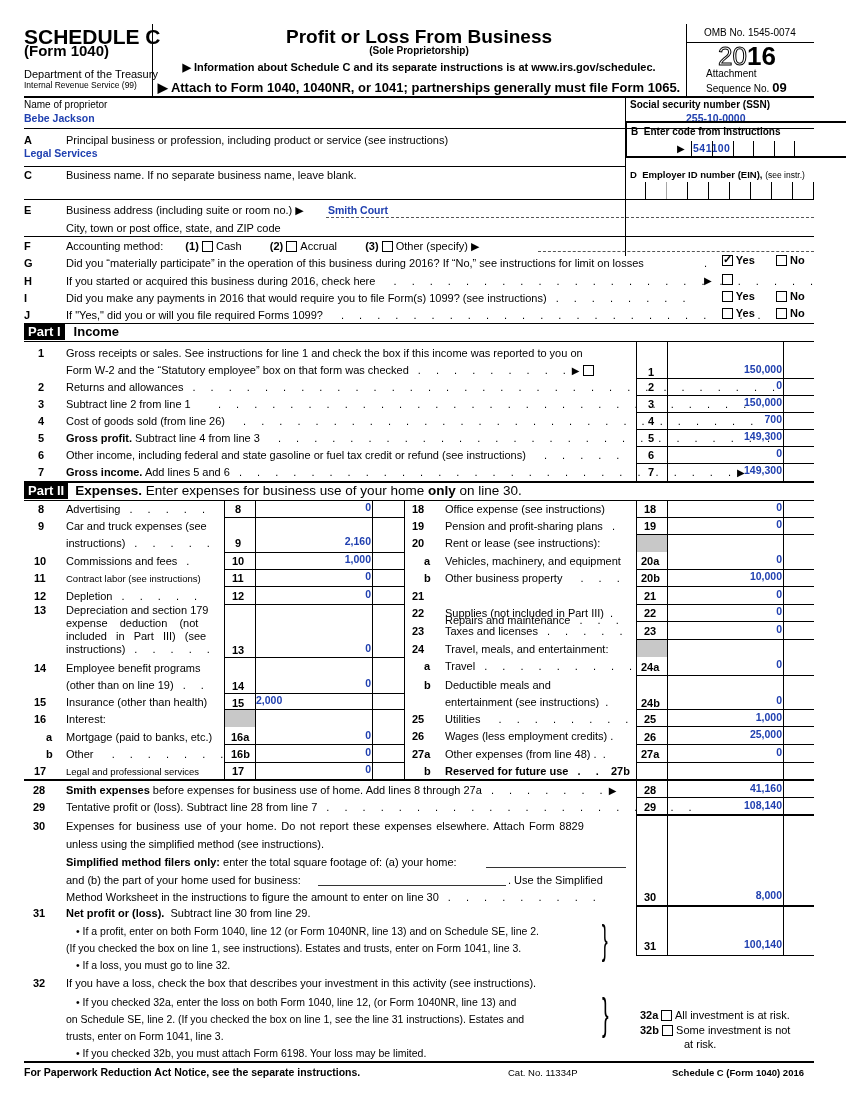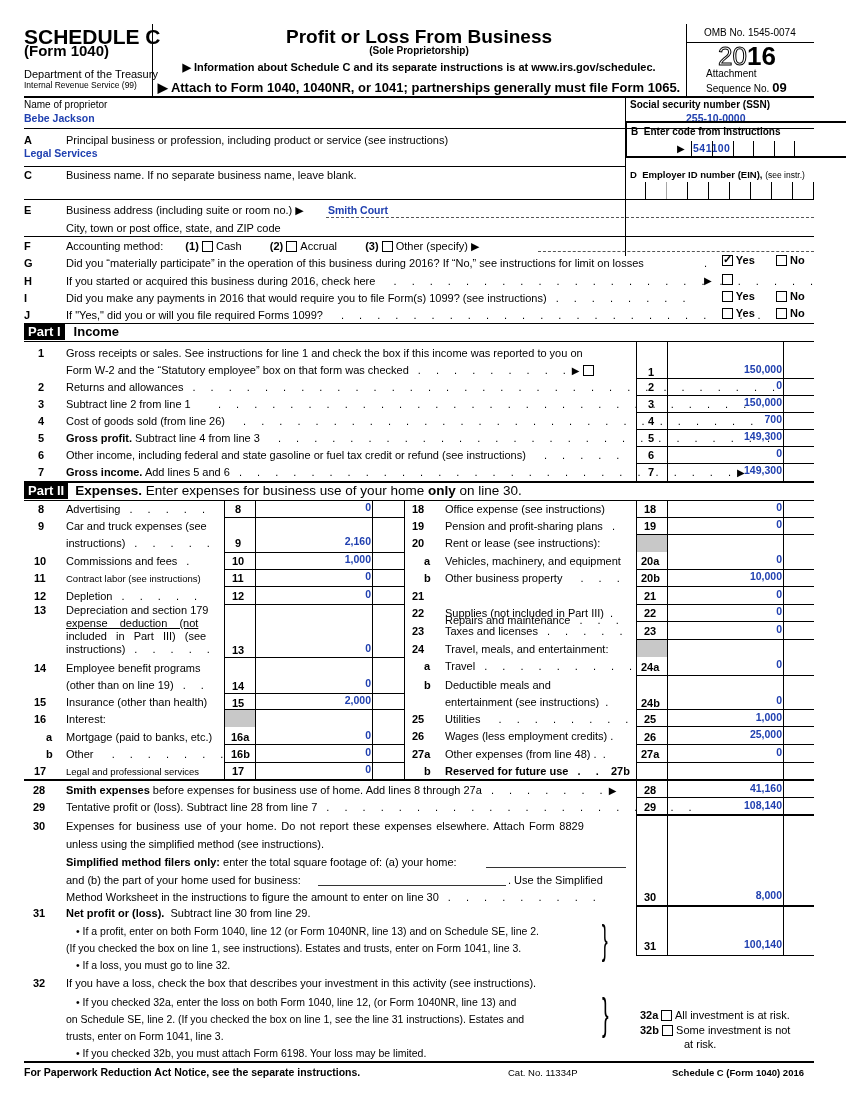--- a/index.html
+++ b/index.html
@@ -237,38 +237,38 @@
   <div class="hl" style="left:224px;top:586px;width:180px;"></div>
 
   <div class="exp-l b" style="left:34px;top:590px;">12</div>
   <div class="exp-l" style="left:66px;top:590px;white-space:nowrap;"><span>Depletion</span><span class="dots"> . . . . .</span></div>
   <div class="exp-l b" style="left:232px;top:590px;">12</div>
   <div class="abs val" style="left:256px;top:588px;width:115px;text-align:right;">0</div>
   <div class="hl" style="left:224px;top:604px;width:180px;"></div>
 
   <div class="exp-l b" style="left:34px;top:604px;">13</div>
   <div class="exp-l" style="left:66px;top:604px;white-space:nowrap;">Depreciation and section 179</div>
-  <div class="exp-l" style="left:66px;top:617px;white-space:nowrap;word-spacing:9px;text-decoration:underline;">expense deduction (not</div>
+  <div class="exp-l" style="left:66px;top:617px;white-space:nowrap;word-spacing:9px;">expense deduction (not</div>
   <div class="exp-l" style="left:66px;top:630px;white-space:nowrap;word-spacing:6px;">included in Part III) (see</div>
   <div class="exp-l" style="left:66px;top:643px;white-space:nowrap;"><span>instructions)</span><span class="dots"> . . . . .</span></div>
   <div class="exp-l b" style="left:232px;top:644px;">13</div>
   <div class="abs val" style="left:256px;top:642px;width:115px;text-align:right;">0</div>
   <div class="hl" style="left:224px;top:657px;width:180px;"></div>
 
   <div class="exp-l b" style="left:34px;top:662px;">14</div>
   <div class="exp-l" style="left:66px;top:662px;white-space:nowrap;">Employee benefit programs</div>
   <div class="exp-l" style="left:66px;top:679px;white-space:nowrap;"><span>(other than on line 19)</span><span class="dots"> . .</span></div>
   <div class="exp-l b" style="left:232px;top:680px;">14</div>
   <div class="abs val" style="left:256px;top:677px;width:115px;text-align:right;">0</div>
   <div class="hl" style="left:224px;top:693px;width:180px;"></div>
 
   <div class="exp-l b" style="left:34px;top:696px;">15</div>
   <div class="exp-l" style="left:66px;top:696px;white-space:nowrap;">Insurance (other than health)</div>
   <div class="exp-l b" style="left:232px;top:697px;">15</div>
-  <div class="abs val" style="left:256px;top:694px;width:115px;text-align:right;">2,000</div>
+  <div class="abs val" style="left:256px;top:694px;width:115px;text-align:left;">2,000</div>
   <div class="hl" style="left:224px;top:709px;width:180px;"></div>
 
   <div class="exp-l b" style="left:34px;top:713px;">16</div>
   <div class="exp-l" style="left:66px;top:713px;white-space:nowrap;">Interest:</div>
   <div class="gray" style="left:225px;top:710px;width:30px;height:17px;"></div>
 
   <div class="exp-l b" style="left:46px;top:731px;">a</div>
   <div class="exp-l" style="left:66px;top:731px;white-space:nowrap;">Mortgage (paid to banks, etc.)</div>
   <div class="exp-l b" style="left:231px;top:731px;">16a</div>
   <div class="abs val" style="left:256px;top:729px;width:115px;text-align:right;">0</div>

